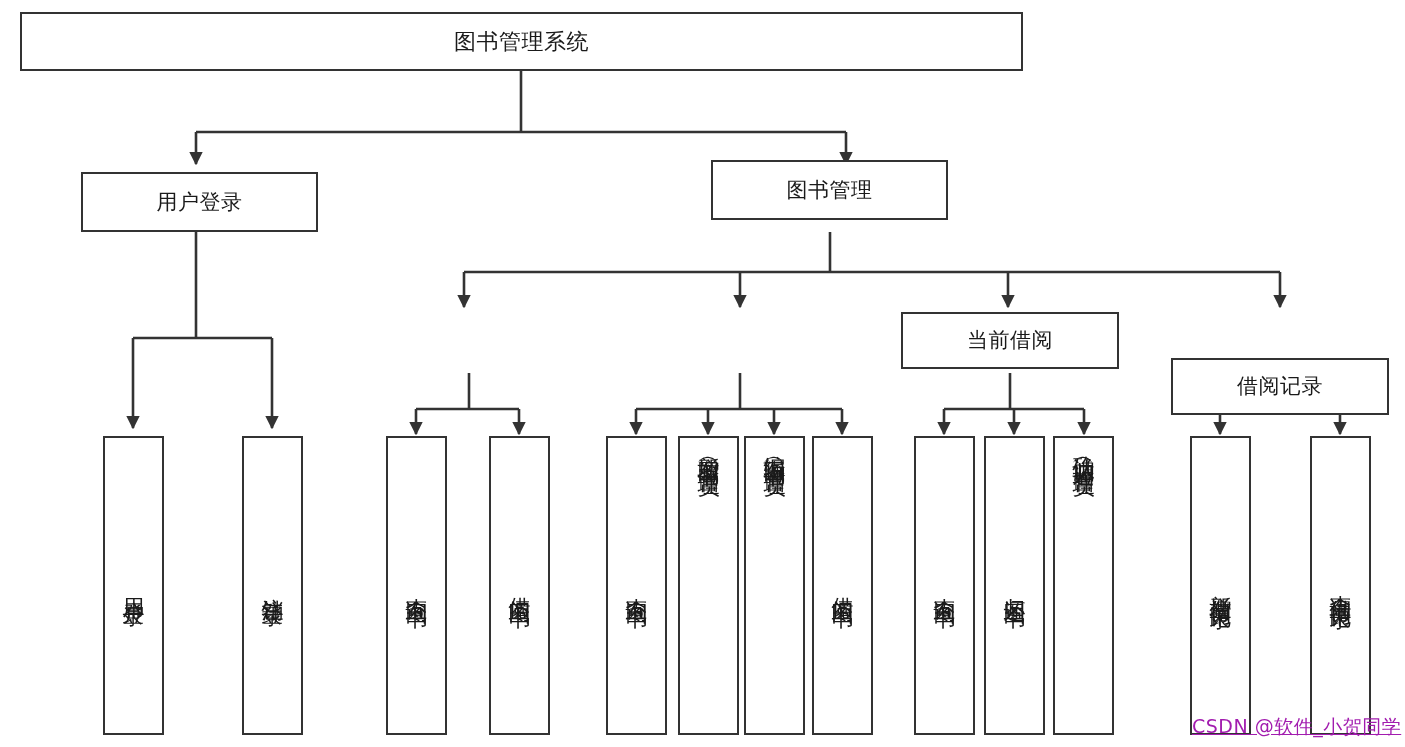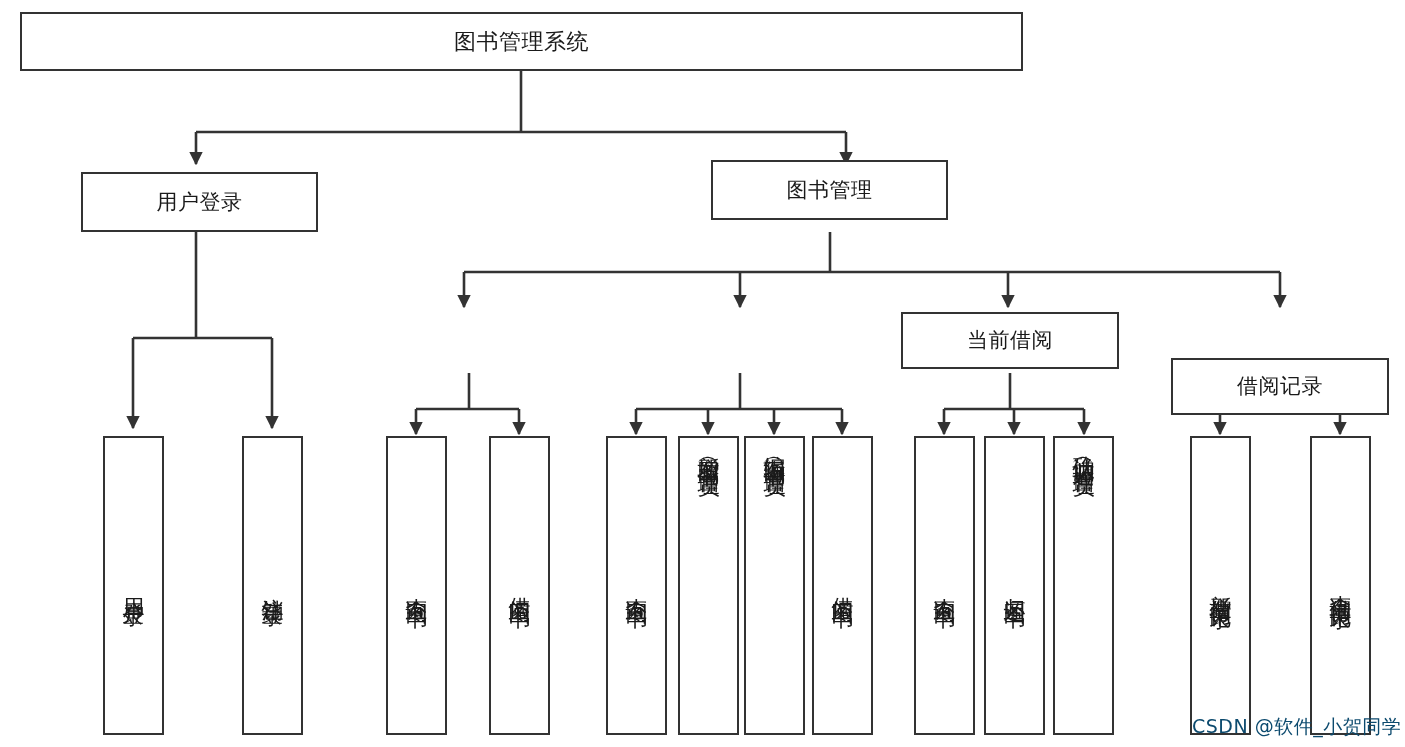--- a/index.html
+++ b/index.html
@@ -62,24 +62,25 @@
     font-size: 22px;
     letter-spacing: 3px;
     white-space: nowrap;
     line-height: 1;
   }
   .node.leaf.center-text {
     align-items: center;
   }
   .watermark {
     position: absolute;
-    color: #0c4a6e;
+    color: #a21caf;
     font-size: 19px;
     white-space: nowrap;
     letter-spacing: 0.5px;
+    text-decoration: underline;
   }
 </style>
 </head>
 <body>
 
 <div id="diagram-root">
 
   <svg class="edges" viewBox="0 0 1405 747" xmlns="http://www.w3.org/2000/svg">
     <defs>
       <marker id="arrow" viewBox="0 0 10 10" refX="9" refY="5" markerWidth="5.2" markerHeight="5.2" orient="auto-start-reverse">

